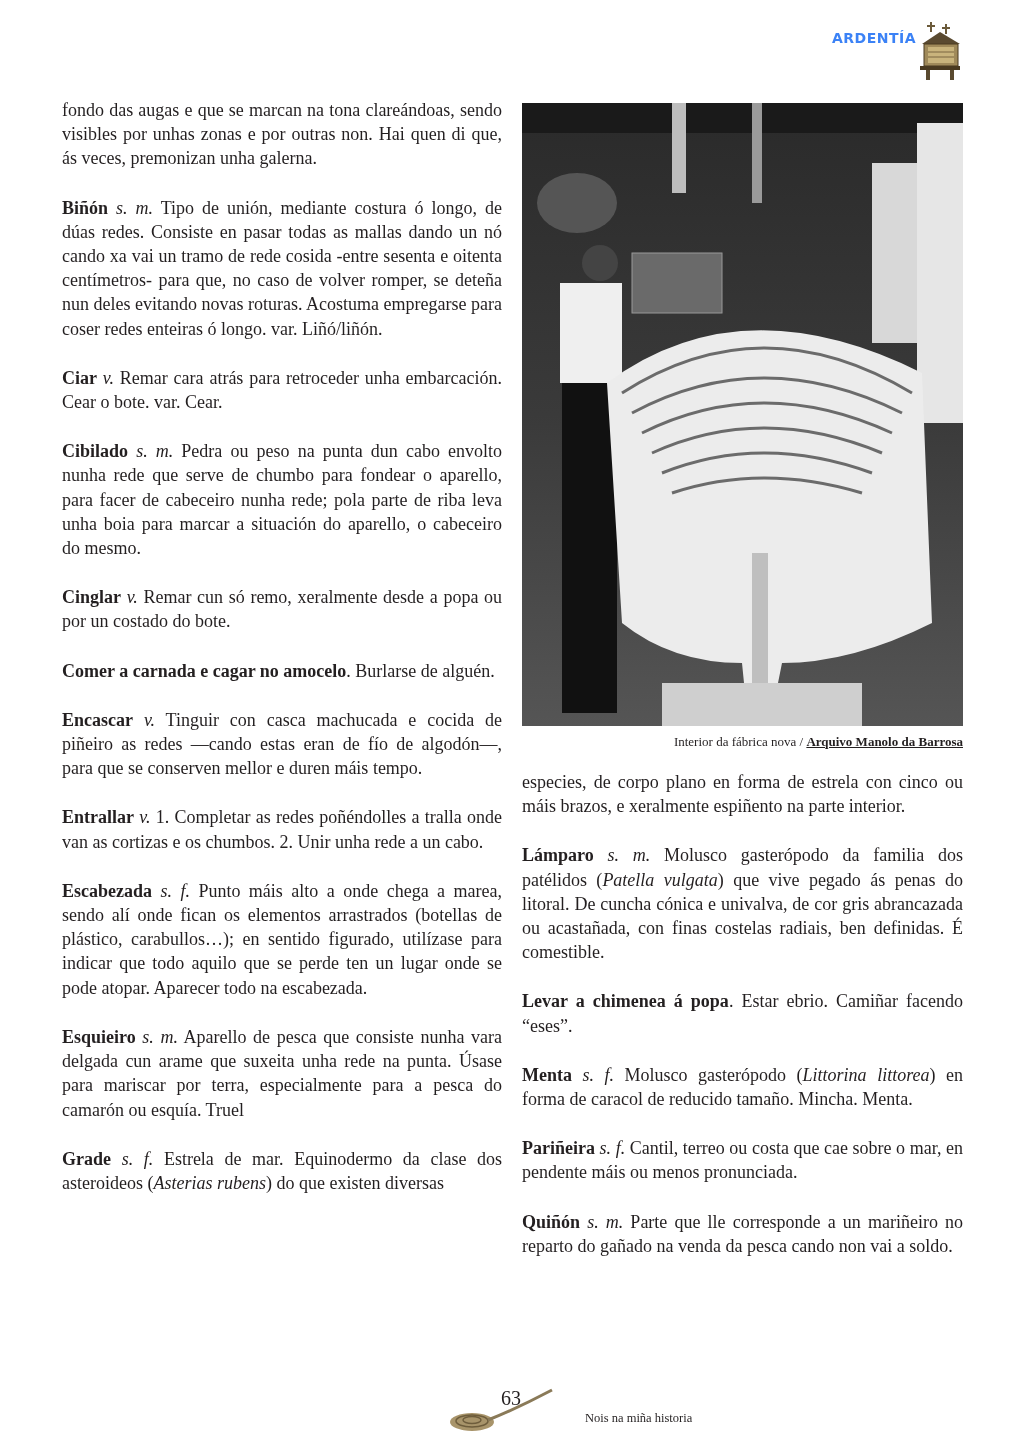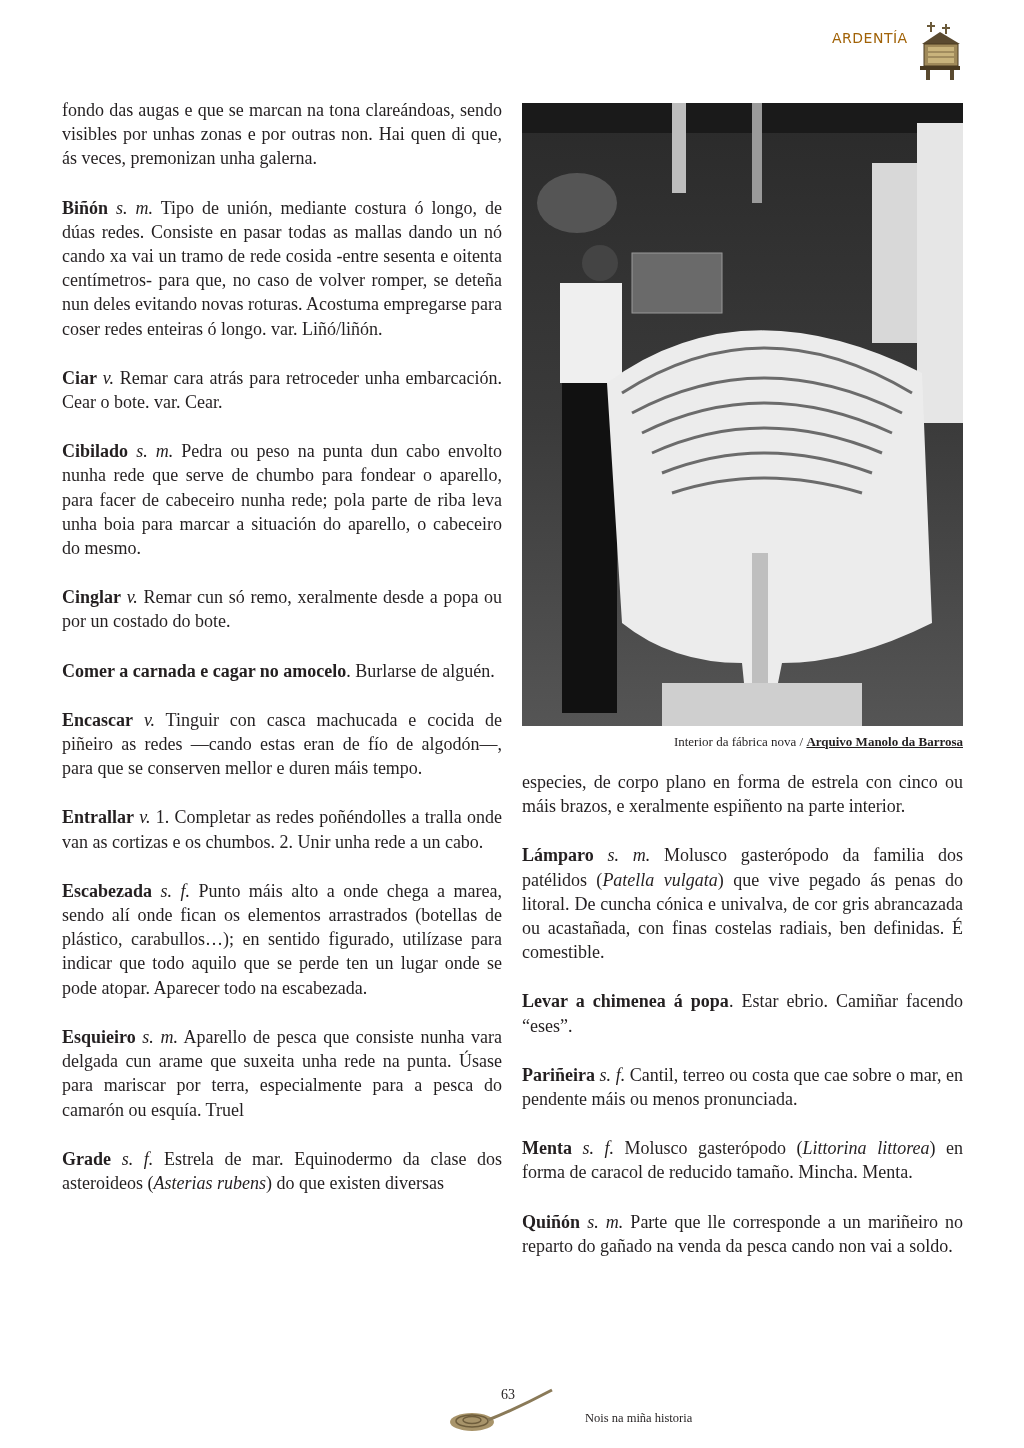--- a/index.html
+++ b/index.html
@@ -1,33 +1,33 @@
 <!DOCTYPE html>
 <html><head>
 <meta charset="utf-8">
 <style>
   html, body { margin: 0; padding: 0; background: #ffffff; }
   body { width: 1024px; height: 1448px; position: relative; overflow: hidden;
          font-family: "Liberation Serif", "DejaVu Serif", serif; color: #231f20; }
   .header-brand { position: absolute; top: 30px; left: 832px; font-family: "DejaVu Sans", sans-serif;
-                  font-weight: normal; font-size: 14px; letter-spacing: 0.5px; color: #a16207; }
+                  font-weight: bold; font-size: 14px; letter-spacing: 0.5px; color: #3b82f6; }
   .header-logo { position: absolute; top: 16px; left: 916px; width: 48px; height: 68px; }
   .col { position: absolute; font-size: 18px; line-height: 24.2px; text-align: justify; }
   .col-left { left: 62px; top: 98px; width: 440px; }
   .col-right { left: 522px; top: 770px; width: 441px; }
   .entry { margin: 0 0 25px 0; }
   .entry .head { font-weight: bold; }
   .entry .pos { font-style: italic; font-family: Liberation Serif, serif; }
   .entry i { font-style: italic; }
   .photo { position: absolute; left: 522px; top: 103px; width: 441px; height: 623px;
            background: #1a1a1a; overflow: hidden; }
   .caption { position: absolute; left: 522px; top: 734px; width: 441px; text-align: right;
              font-size: 13px; color: #231f20; }
   .caption b { font-weight: bold; text-decoration: underline; }
-  .footer-num { position: absolute; left: 501px; top: 1387px; font-size: 14px; }
+  .footer-num { position: absolute; left: 501px; top: 1387px; font-size: 20px; }
   .footer-title { position: absolute; left: 562px; top: 1411px; font-size: 12.5px; margin-left: 23px; }
   .footer-rope { position: absolute; left: 448px; top: 1386px; width: 106px; height: 50px; }
 </style>
 </head>
 <body>
 
 <div>
   <span class="header-brand">ARDENTÍA</span>
   <svg class="header-logo" viewBox="0 0 48 68">
     <line x1="15" y1="6" x2="15" y2="16" stroke="#6b5a3a" stroke-width="2"></line>
@@ -91,22 +91,22 @@
     <rect x="230" y="450" width="16" height="160" fill="#bfbfbf"></rect>
     <rect x="140" y="580" width="200" height="43" fill="#cfcfcf"></rect>
   </svg>
 </div>
 <div class="caption"><span>Interior da fábrica nova / </span><b>Arquivo Manolo da Barrosa</b></div>
 
 <div class="col col-right">
   <p class="entry">especies, de corpo plano en forma de estrela con cinco ou máis brazos, e xeralmente espiñento na parte interior.</p>
   <p class="entry"><span class="head">Lámparo</span> <span class="pos">s. m.</span><span> Molusco gasterópodo da familia dos patélidos (</span><i>Patella vulgata</i><span>) que vive pegado ás penas do litoral. De cuncha cónica e univalva, de cor gris abrancazada ou acastañada, con finas costelas radiais, ben definidas. É comestible.</span></p>
   <p class="entry"><span class="head">Levar a chimenea á popa</span><span>. Estar ebrio. Camiñar facendo “eses”.</span></p>
+  <p class="entry"><span class="head">Menta</span> <span class="pos">s. f.</span><span> Molusco gasterópodo (</span><i>Littorina littorea</i><span>) en forma de caracol de reducido tamaño. Mincha. Menta.</span></p>
   <p class="entry"><span class="head">Pariñeira</span> <span class="pos">s. f.</span><span> Cantil, terreo ou costa que cae sobre o mar, en pendente máis ou menos pronunciada.</span></p>
-  <p class="entry"><span class="head">Menta</span> <span class="pos">s. f.</span><span> Molusco gasterópodo (</span><i>Littorina littorea</i><span>) en forma de caracol de reducido tamaño. Mincha. Menta.</span></p>
   <p class="entry"><span class="head">Quiñón</span> <span class="pos">s. m.</span><span> Parte que lle corresponde a un mariñeiro no reparto do gañado na venda da pesca cando non vai a soldo.</span></p>
 </div>
 
 <div>
   <svg class="footer-rope" viewBox="0 0 106 50">
     <ellipse cx="24" cy="36" rx="22" ry="9" fill="#a8946a"></ellipse>
     <ellipse cx="24" cy="35" rx="16" ry="6" fill="none" stroke="#6e5d3c" stroke-width="1.5"></ellipse>
     <ellipse cx="24" cy="34" rx="9" ry="3.5" fill="none" stroke="#6e5d3c" stroke-width="1.5"></ellipse>
     <path d="M40 34 Q70 22 104 4" stroke="#8a7a58" stroke-width="3" fill="none"></path>
   </svg>

